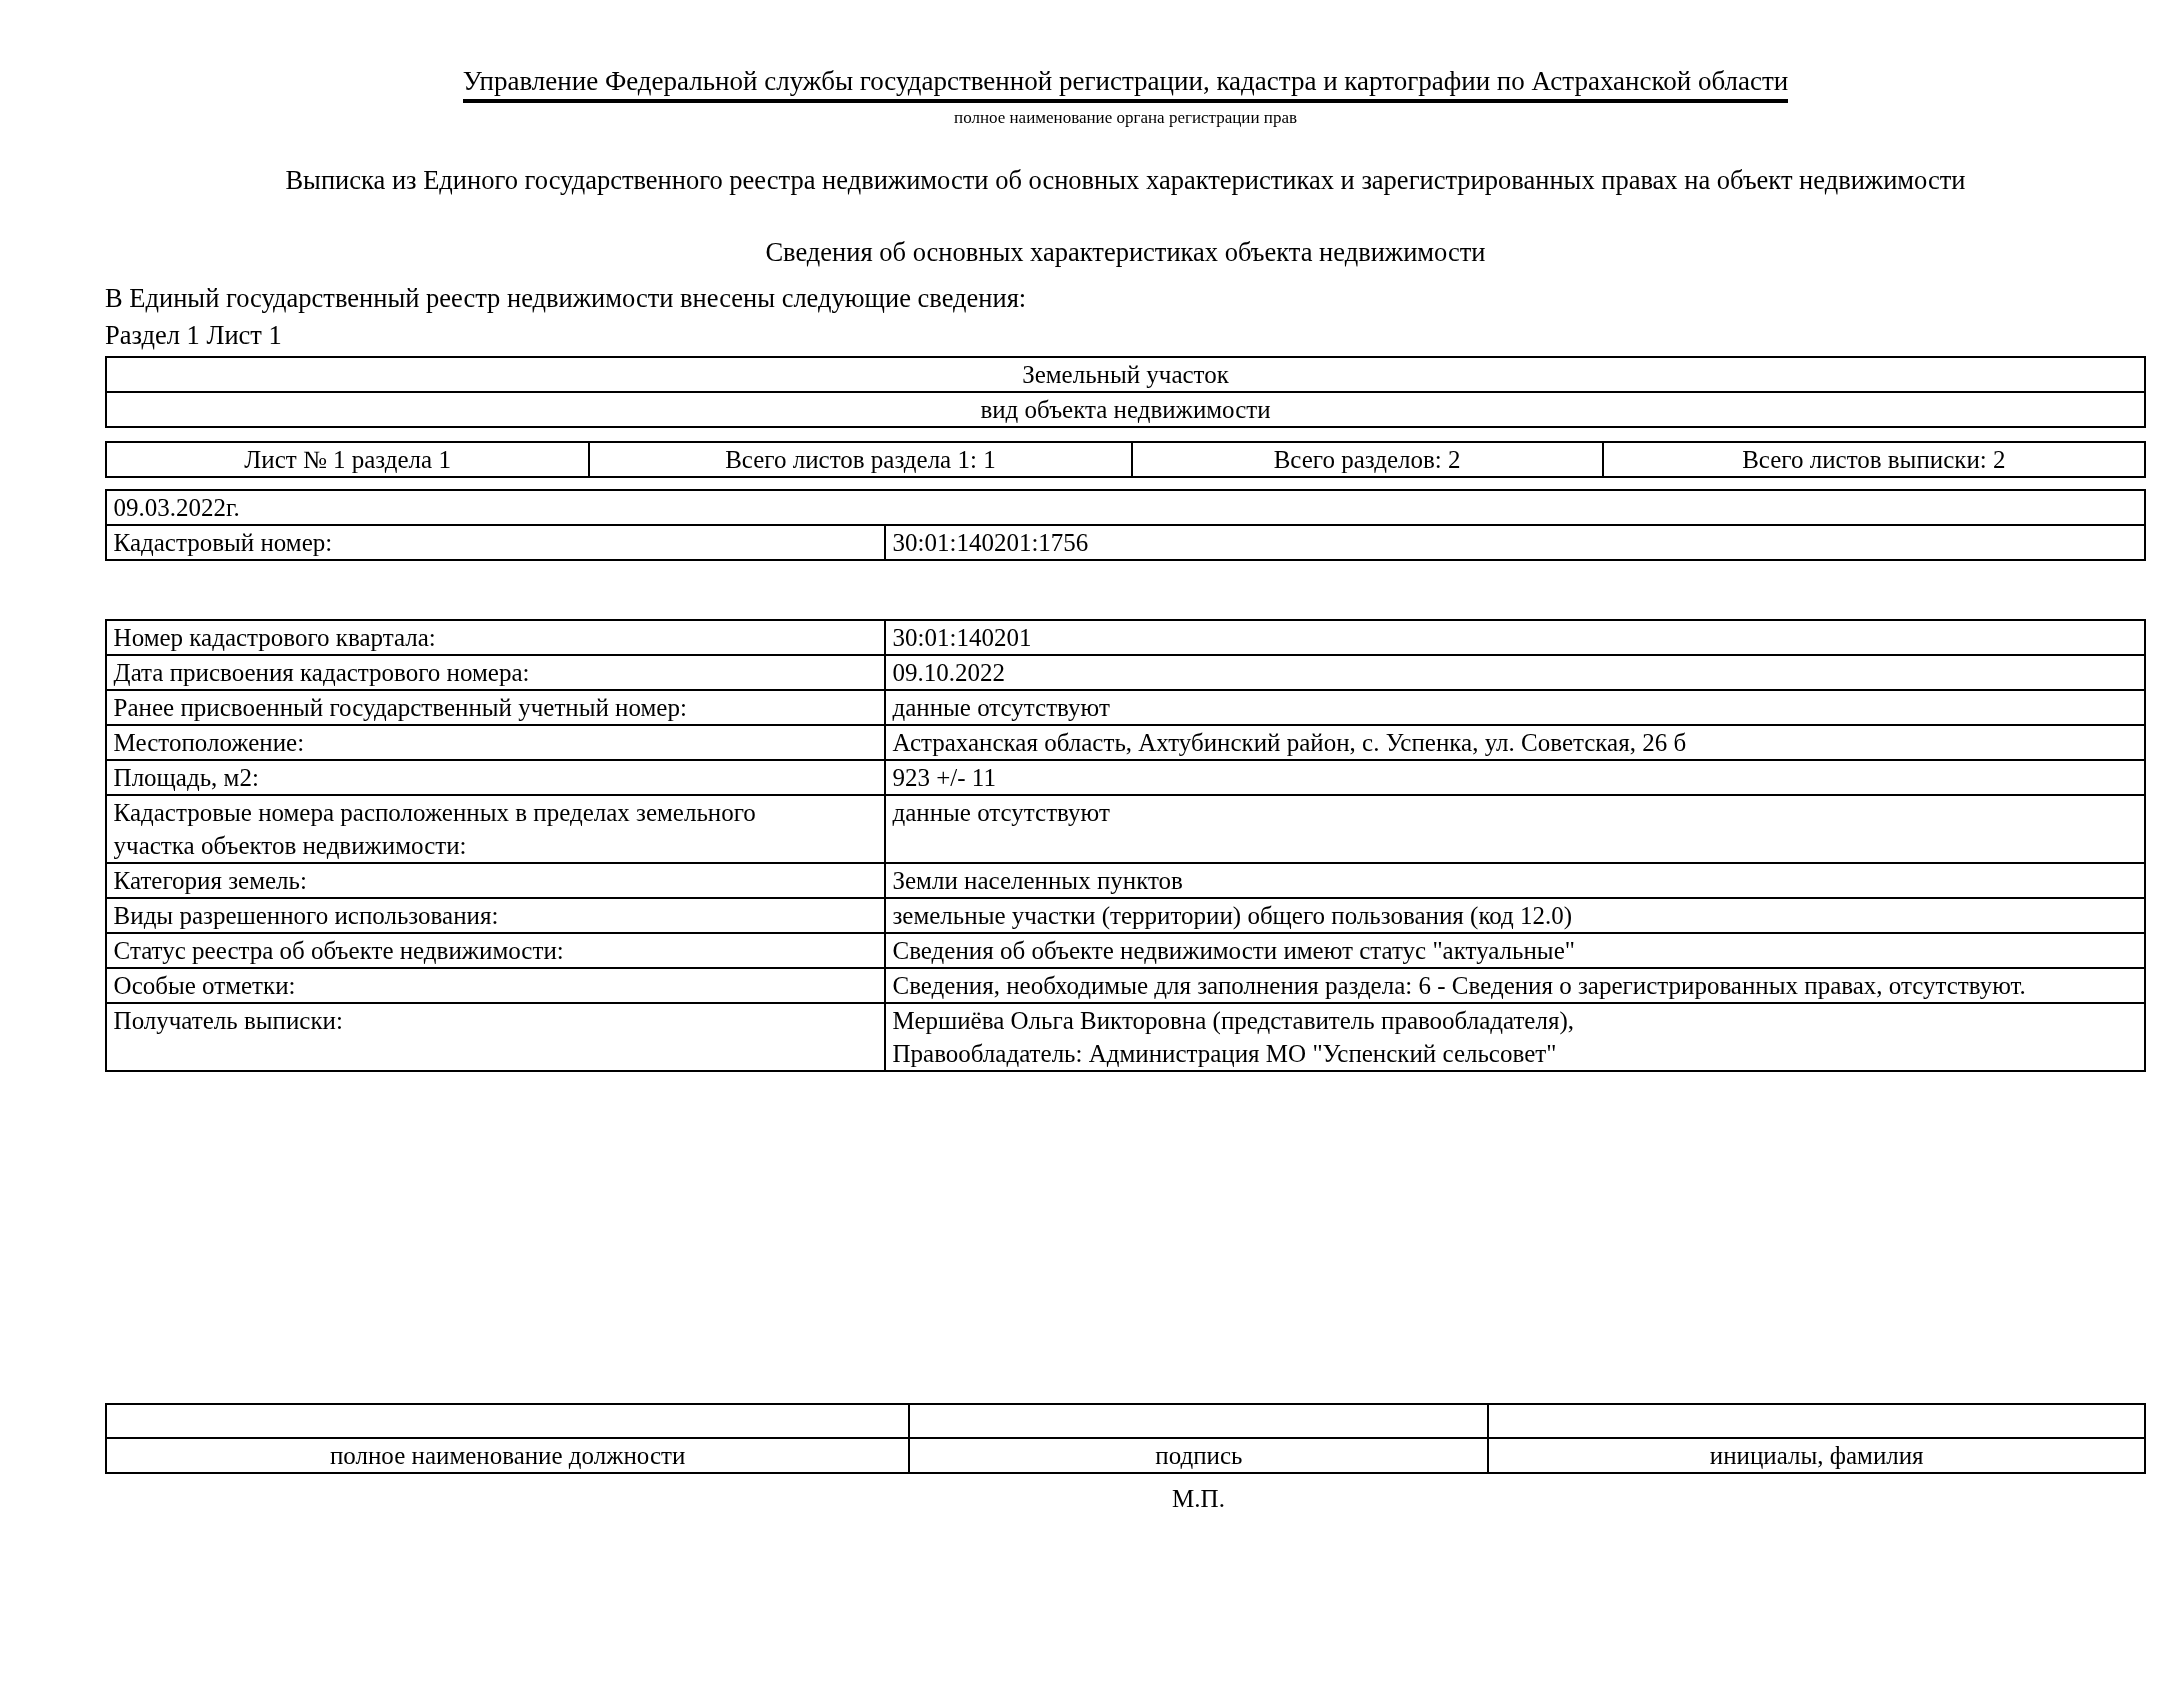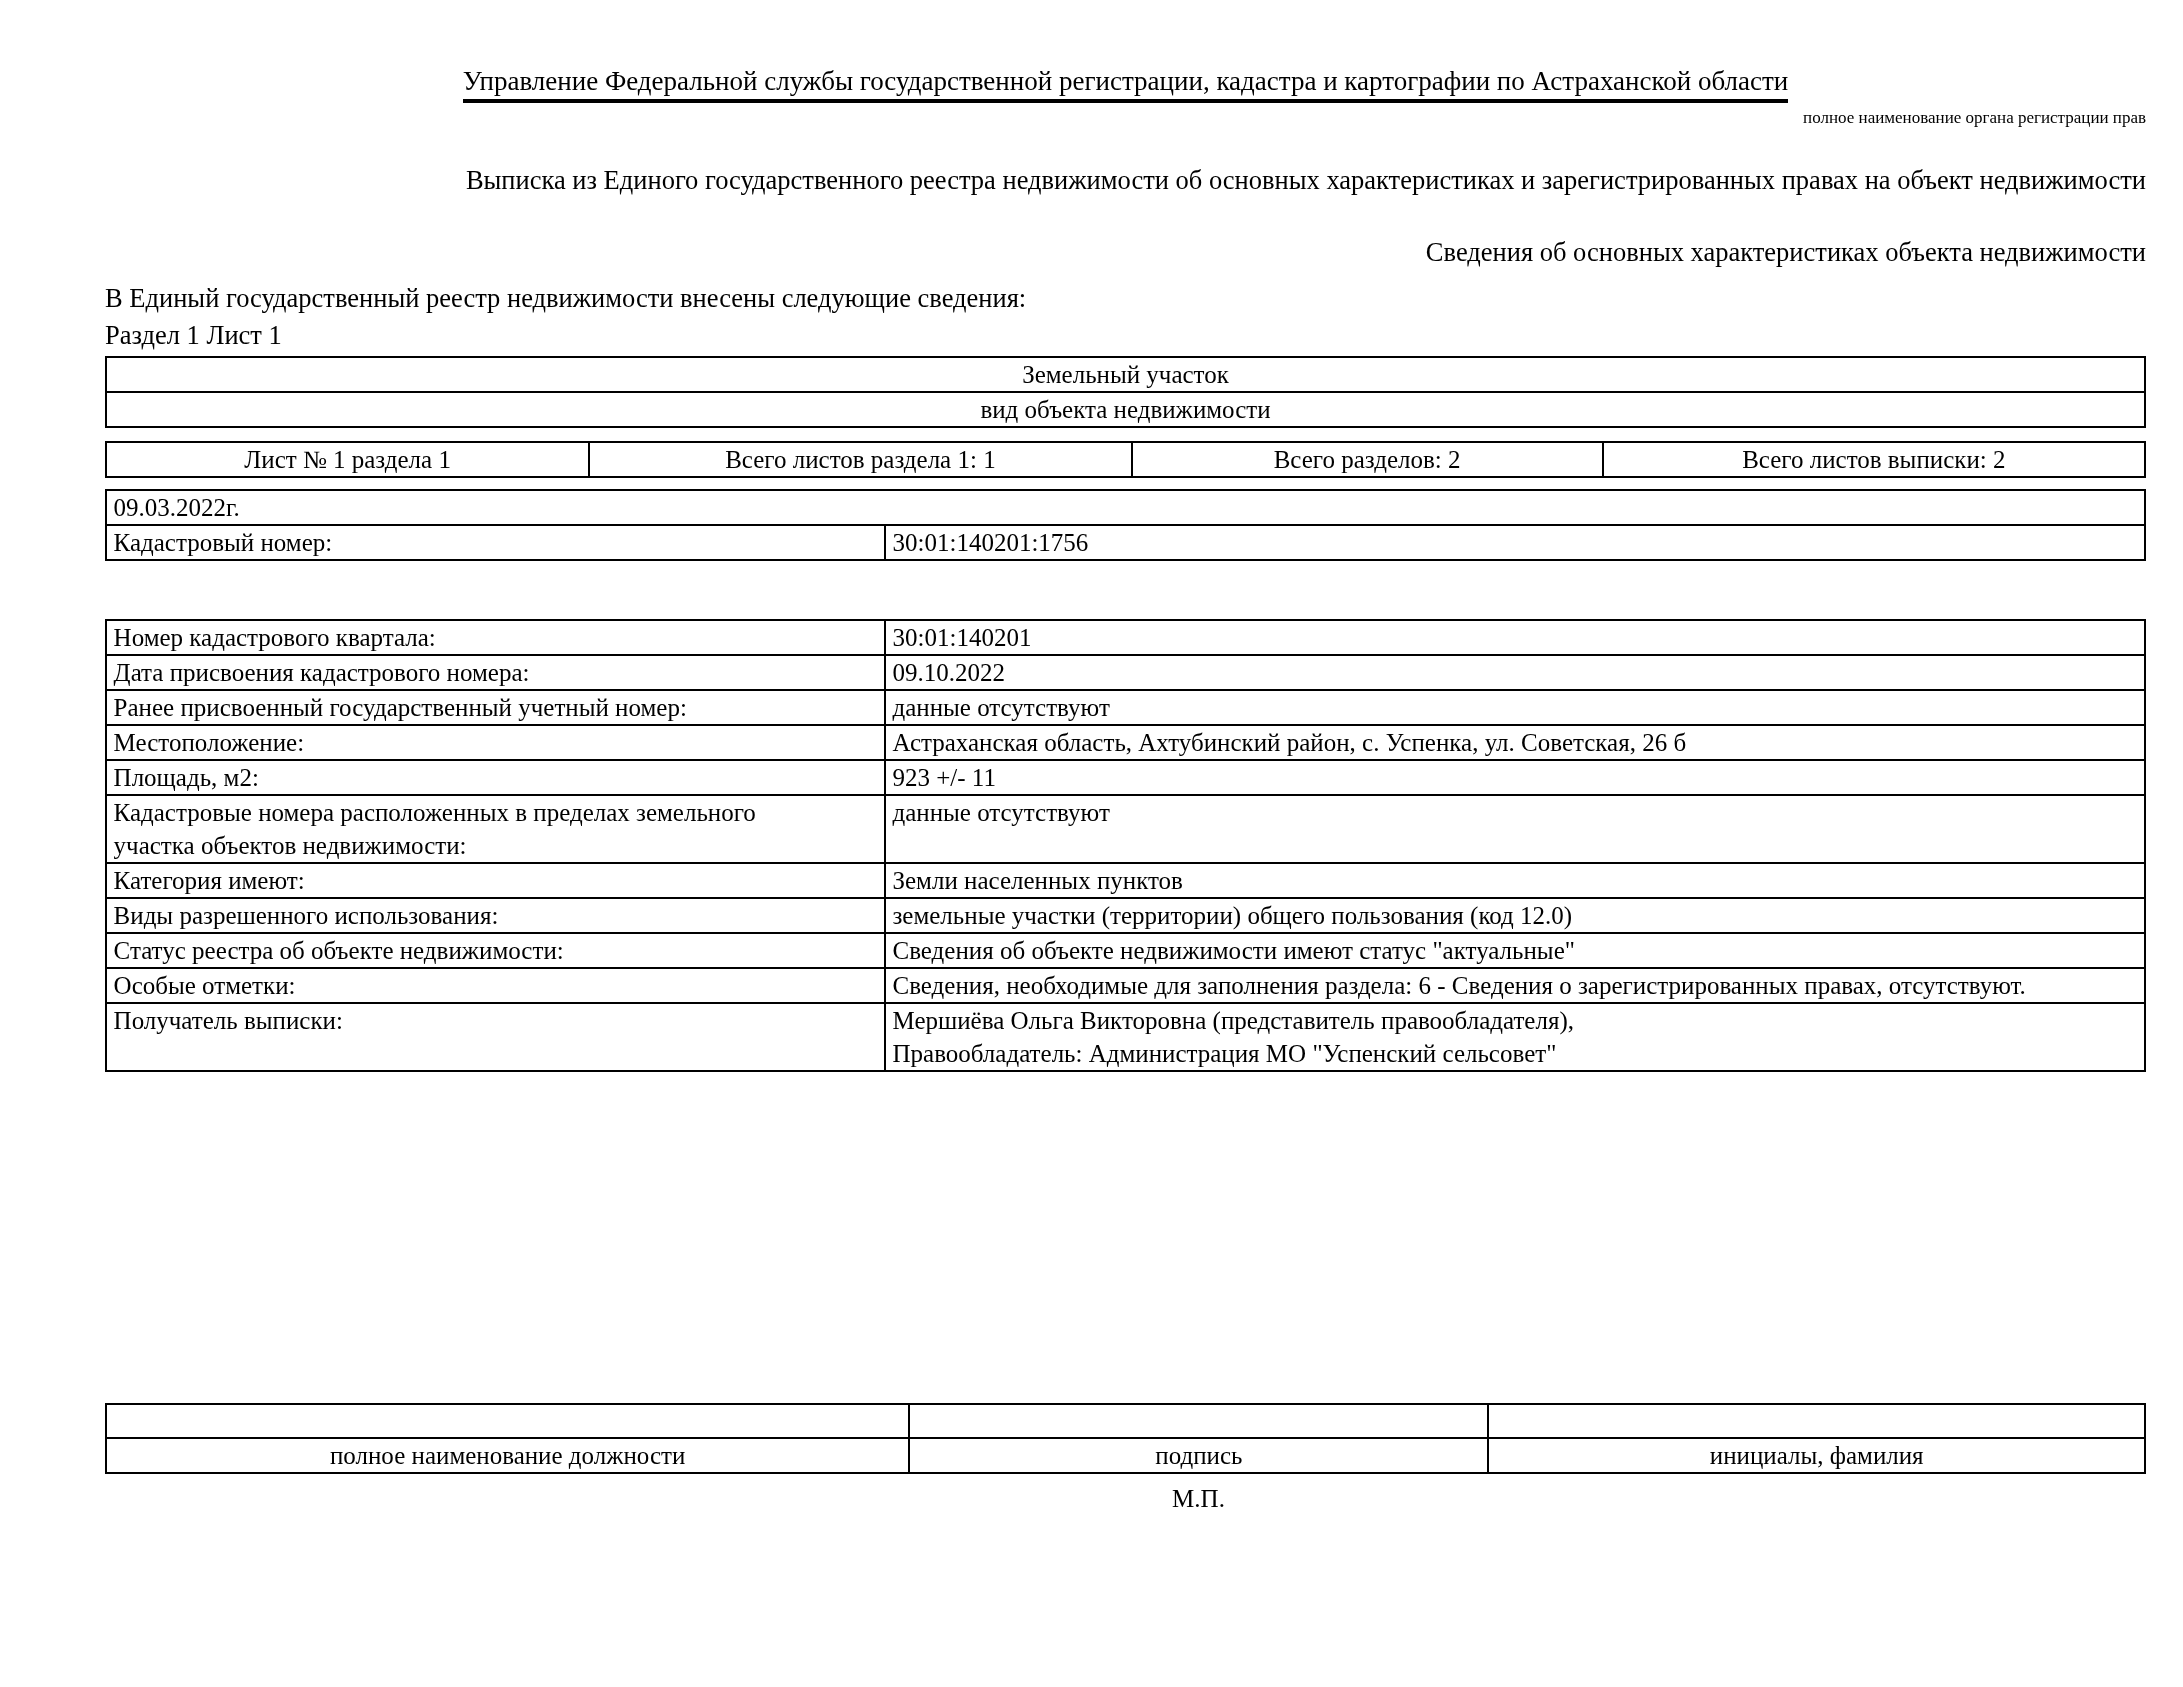--- a/index.html
+++ b/index.html
@@ -8,21 +8,21 @@
     width: 2183px;
     height: 1687px;
     box-sizing: border-box;
     padding: 0 71px;
     background: #ffffff;
     color: #000000;
     font-family: "Liberation Serif", "DejaVu Serif", serif;
     overflow: hidden;
     margin-left: 34px;
   }
-  .center { text-align: right; }
+  .center { text-align: center; }
   .authority-wrap { text-align: center; margin-top: 66px; }
   .authority {
     display: inline-block;
     font-size: 27px;
     line-height: 1.15;
     border-bottom: 4px solid #000;
     padding-bottom: 2px;
   }
   .authority-caption { font-size: 17px; line-height: 1.2; margin-top: 5.3px; }
   .doc-title { font-size: 26.5px; line-height: 1.2; margin-top: 36px; }
@@ -145,21 +145,21 @@
       <tr>
         <td>Площадь, м2:</td>
         <td>923 +/- 11</td>
       </tr>
       <tr>
         <td>Кадастровые номера расположенных в пределах земельного
 участка объектов недвижимости:</td>
         <td>данные отсутствуют</td>
       </tr>
       <tr>
-        <td>Категория имеют:</td>
+        <td>Категория земель:</td>
         <td>Земли населенных пунктов</td>
       </tr>
       <tr>
         <td>Виды разрешенного использования:</td>
         <td>земельные участки (территории) общего пользования (код 12.0)</td>
       </tr>
       <tr>
         <td>Статус реестра об объекте недвижимости:</td>
         <td>Сведения об объекте недвижимости имеют статус "актуальные"</td>
       </tr>

